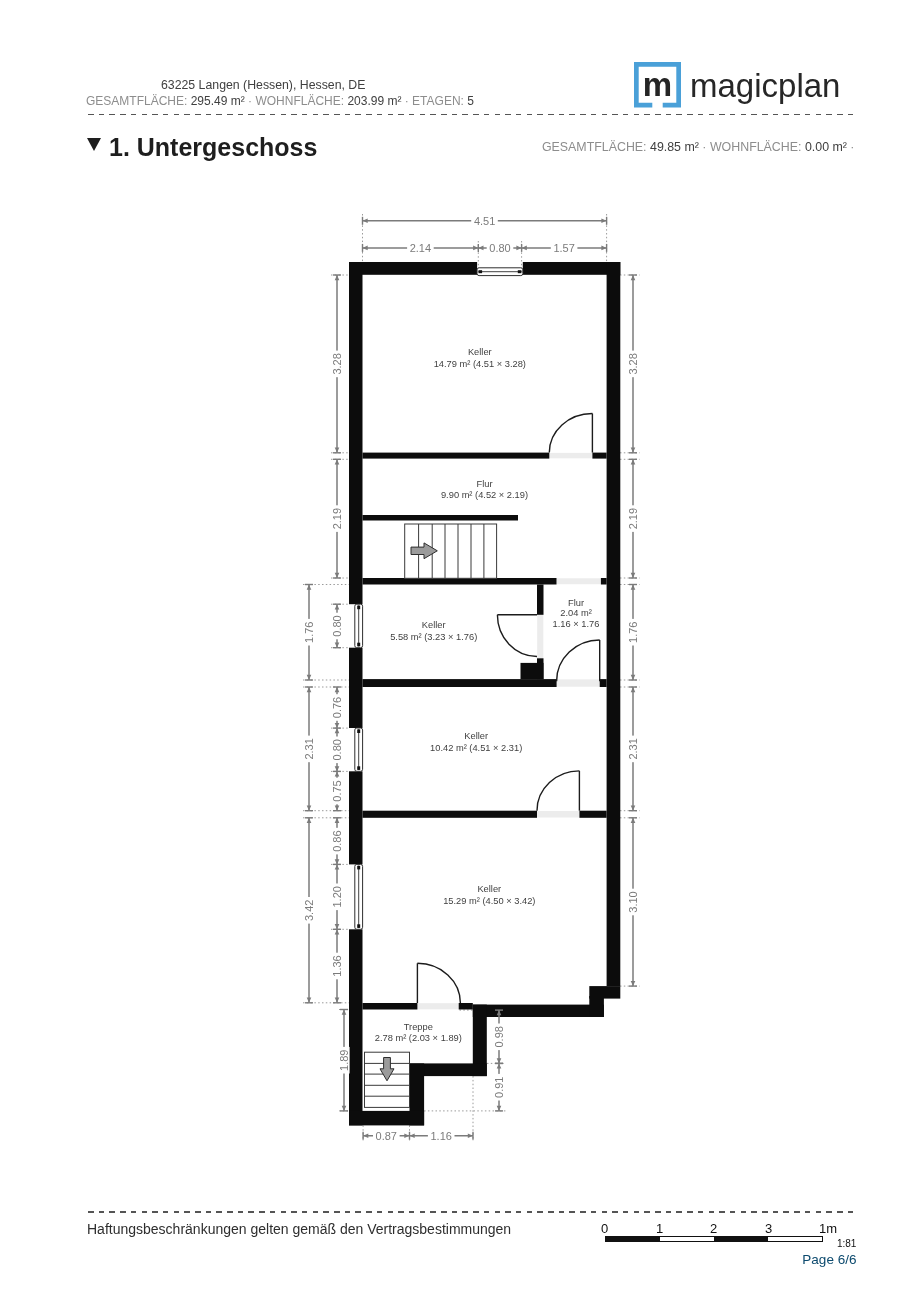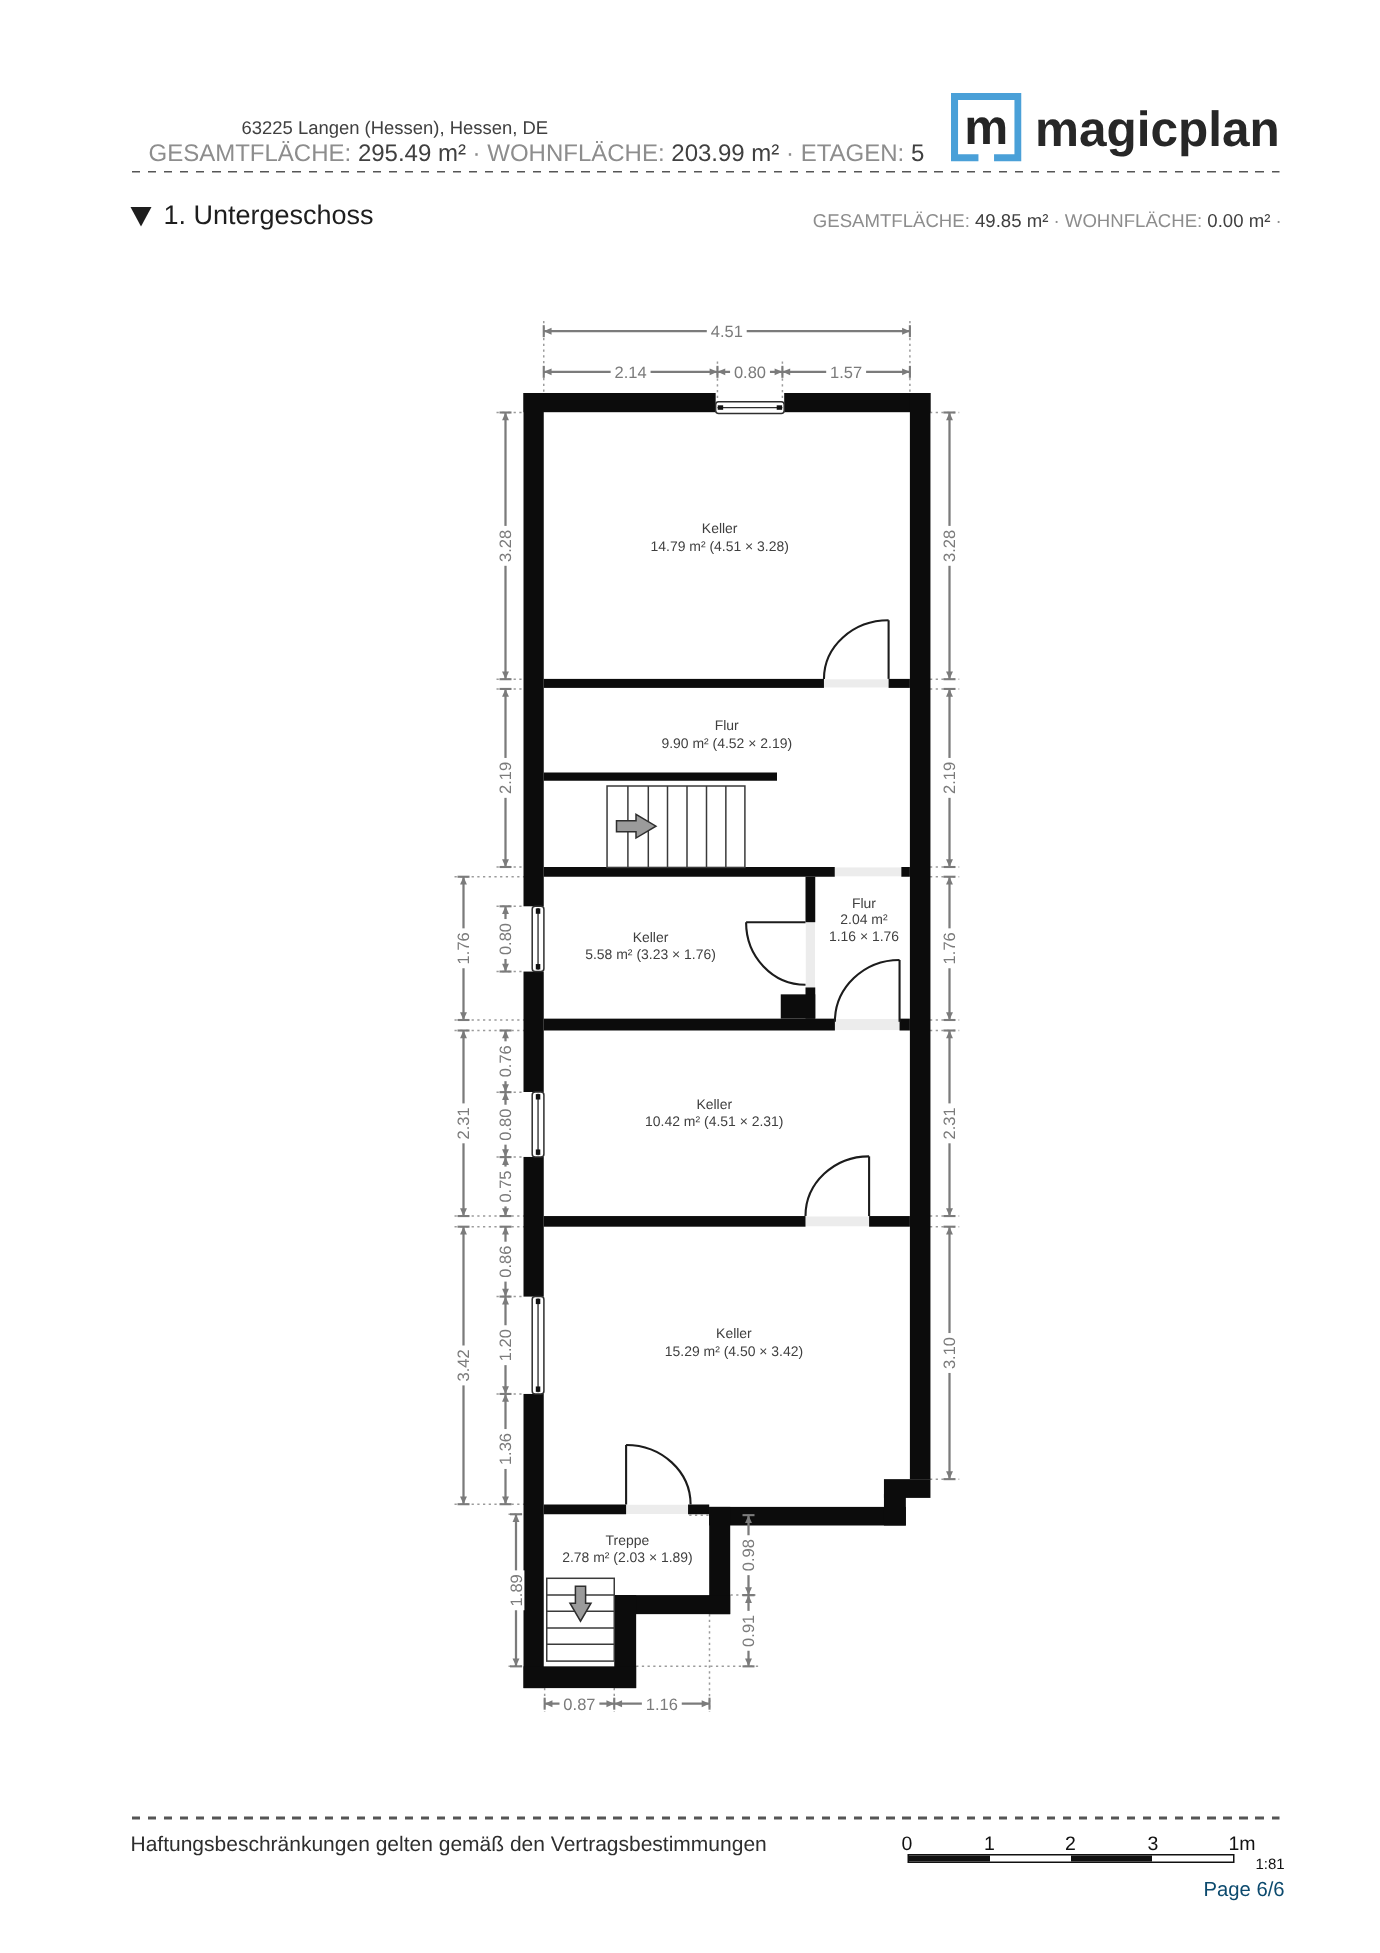--- a/index.html
+++ b/index.html
@@ -4,36 +4,36 @@
 html,body{margin:0;padding:0;background:#fff}
 body{width:920px;height:1302px;position:relative;font-family:"Liberation Sans",sans-serif;overflow:hidden;-webkit-font-smoothing:antialiased}
 .abs{position:absolute}
 .gray{color:#8d8d8d}
 .dk{color:#404040}
 </style></head>
 <body>
 
 <div class="abs dk" style="left:161px;top:77.6px;font-size:12.3px;white-space:nowrap">63225 Langen (Hessen), Hessen, DE</div>
 
-<div class="abs" style="left:99px;top:94.3px;font-size:16px;white-space:nowrap"><span class="gray">GESAMTFLÄCHE:</span><span class="dk"> 295.49 m²</span><span class="gray"> · WOHNFLÄCHE:</span><span class="dk"> 203.99 m²</span><span class="gray"> · ETAGEN:</span><span class="dk"> 5</span></div>
+<div class="abs" style="left:86px;top:94.3px;font-size:12px;white-space:nowrap"><span class="gray">GESAMTFLÄCHE:</span><span class="dk"> 295.49 m²</span><span class="gray"> · WOHNFLÄCHE:</span><span class="dk"> 203.99 m²</span><span class="gray"> · ETAGEN:</span><span class="dk"> 5</span></div>
 
 <div class="abs" style="left:633.9px;top:61.5px;width:47px;height:45.7px">
 <svg width="47" height="46" viewBox="0 0 47 46">
 <path d="M0 0 H47 V45.5 H28.7 V40.8 H42.3 V4.7 H4.7 V40.8 H18.3 V45.5 H0 Z" fill="#4aa0d8"></path>
 <text x="23.5" y="33.9" font-size="33" font-weight="bold" fill="#252525" text-anchor="middle" font-family="Liberation Sans">m</text>
 </svg>
 </div>
 
-<div class="abs" style="left:690px;top:67px;font-size:33px;font-weight:bold;color:#272727">magicplan</div>
+<div class="abs" style="left:690px;top:67px;font-size:33px;font-weight:normal;color:#272727">magicplan</div>
 
 <div class="abs" style="left:88px;top:113.8px;width:765px;height:1.7px;background:repeating-linear-gradient(90deg,#555 0,#555 5.5px,transparent 5.5px,transparent 10.7px)"></div>
 
 <div class="abs" style="left:86.8px;top:138px;width:0;height:0;border-left:7.5px solid transparent;border-right:7.5px solid transparent;border-top:13.5px solid #1e1e1e"></div>
 
-<div class="abs" style="left:109px;top:133px;font-size:18px;font-weight:normal;color:#1e1e1e">1. Untergeschoss</div>
+<div class="abs" style="left:109px;top:133px;font-size:25px;font-weight:bold;color:#1e1e1e">1. Untergeschoss</div>
 
 <div class="abs" style="right:65.5px;top:140px;font-size:12.4px;white-space:nowrap"><span class="gray">GESAMTFLÄCHE:</span><span class="dk"> 49.85 m²</span><span class="gray"> · WOHNFLÄCHE:</span><span class="dk"> 0.00 m²</span><span class="gray"> ·</span></div>
 
 <svg class="abs" style="left:270px;top:200px" width="400" height="960" viewBox="270 200 400 960" font-family="Liberation Sans,sans-serif">
 
 <g>
       <line x1="362.5" y1="214.0" x2="362.5" y2="263.0" stroke="#9b9b9b" stroke-width="1" stroke-dasharray="1.5 2.3"></line>
       <line x1="606.6" y1="214.0" x2="606.6" y2="263.0" stroke="#9b9b9b" stroke-width="1" stroke-dasharray="1.5 2.3"></line>
       <line x1="478.3" y1="241.0" x2="478.3" y2="268.0" stroke="#9b9b9b" stroke-width="1" stroke-dasharray="1.5 2.3"></line>
       <line x1="521.6" y1="241.0" x2="521.6" y2="268.0" stroke="#9b9b9b" stroke-width="1" stroke-dasharray="1.5 2.3"></line>

